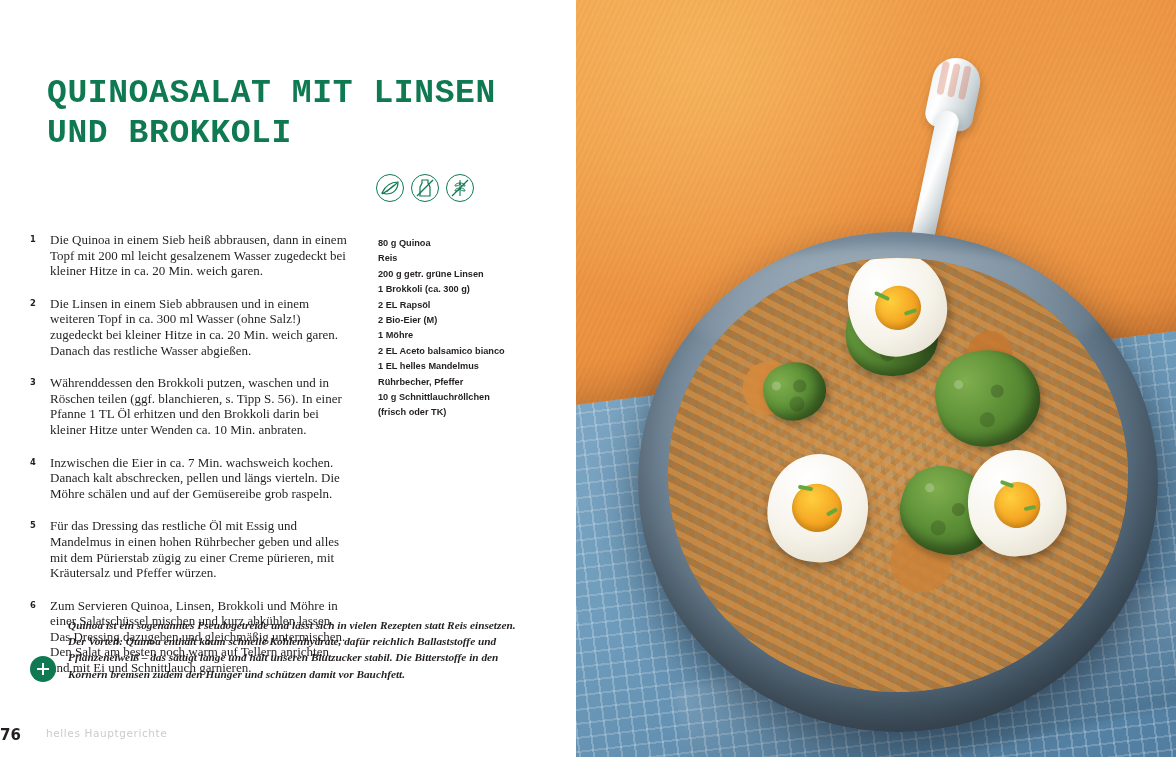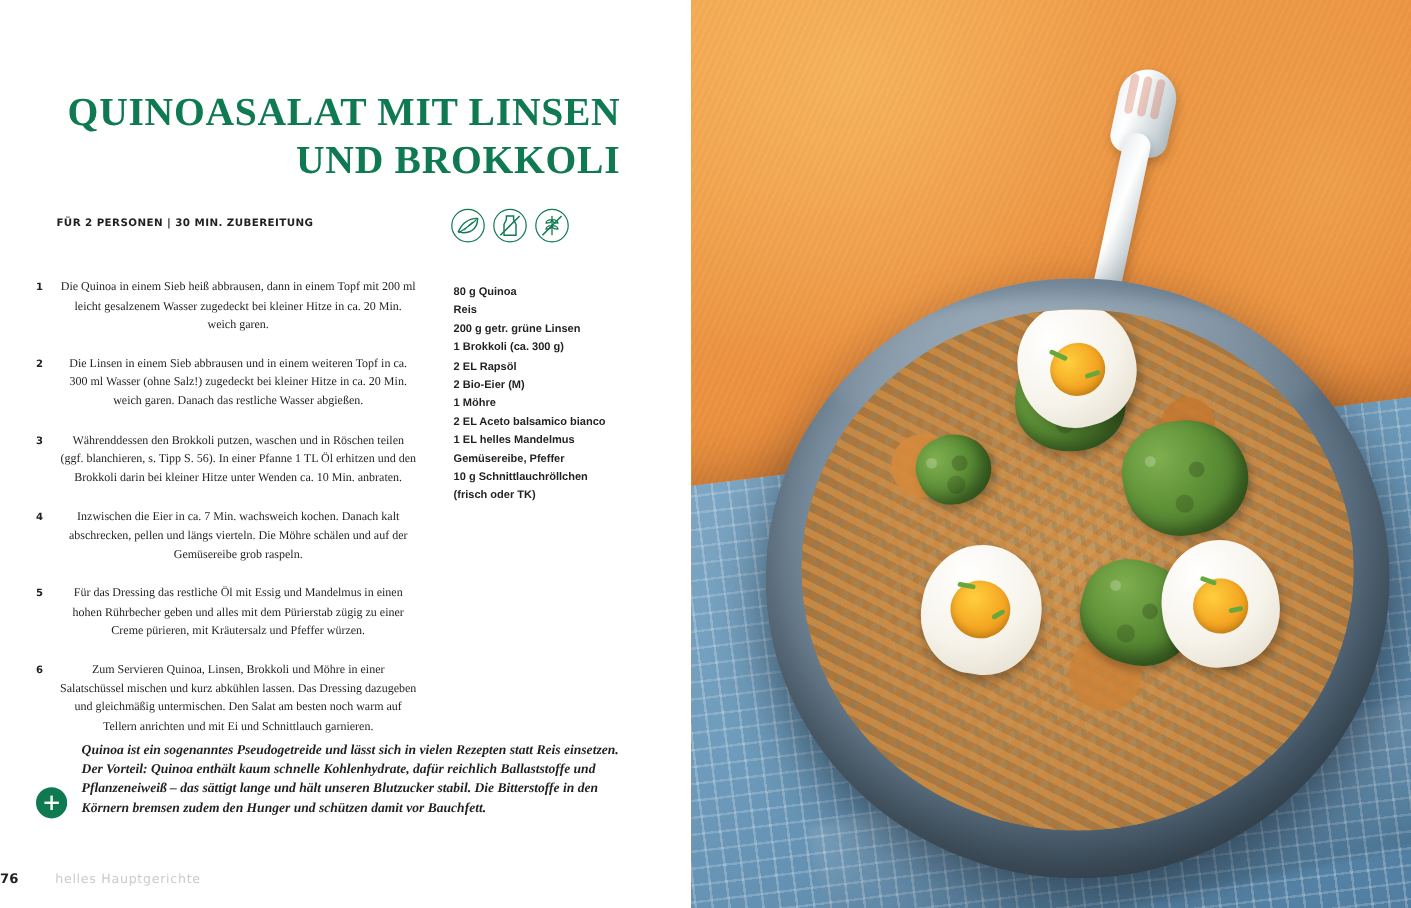--- a/index.html
+++ b/index.html
@@ -26,28 +26,27 @@
     width: 576px;
     height: 757px;
     background: #ffffff;
     box-sizing: border-box;
   }
   .recipe-title {
     position: absolute;
     left: 47px;
     top: 52px;
     width: 470px;
-    font-family: Liberation Serif, serif;
+    font-family: Liberation Mono, monospace;
     font-weight: bold;
     font-size: 33px;
     line-height: 40px;
     letter-spacing: 0.6px;
     color: #0f7a52;
     text-transform: uppercase;
-    text-align: right;
   }
   .meta-block {
     position: absolute;
     left: 47px;
     top: 180px;
     width: 300px;
     font-family: "DejaVu Sans", sans-serif;
     font-weight: bold;
     font-size: 8.6px;
     line-height: 13.5px;
@@ -89,24 +88,24 @@
     font-size: 8.4px;
     line-height: 15.6px;
     color: #231f20;
     text-align: left;
     padding-left: 3px;
     box-sizing: border-box;
   }
   .step-text {
     flex: 1;
     font-family: "Liberation Serif", serif;
-    font-size: 10px;
+    font-size: 13px;
     line-height: 15.6px;
     color: #231f20;
-    text-align: center;
+    text-align: left;
   }
   .ingredients {
     position: absolute;
     left: 378px;
     top: 236px;
     width: 175px;
     font-family: Liberation Sans, sans-serif;
     font-weight: bold;
     font-size: 9.2px;
     line-height: 15.4px;
@@ -156,21 +155,21 @@
     top: 726px;
     width: 576px;
     height: 31px;
   }
   .page-number {
     position: absolute;
     left: 0px;
     top: 0px;
     font-family: "DejaVu Sans", sans-serif;
     font-weight: bold;
-    font-size: 11px;
+    font-size: 15px;
     color: #231f20;
     text-align: center;
   }
   .footer-label {
     position: absolute;
     left: 46px;
     top: 1px;
     font-family: "DejaVu Sans", sans-serif;
     font-size: 10.5px;
     letter-spacing: 0.6px;
@@ -357,21 +356,20 @@
 </head>
 <body>
 
 <div class="page">
 
   <div class="left-page">
 
     <h1 class="recipe-title">Quinoasalat mit Linsen und Brokkoli</h1>
 
     <div class="meta-block">
-      <div>FÜR 2 PERSONEN | 30 MIN. ZUBEREITUNG</div>
     </div>
 
     <div class="icon-row">
       <div class="diet-icon">
         <svg width="26" height="26" viewBox="0 0 26 26">
           <path d="M5 18 C9 9 16 7 21 7 C21 14 17 19 9 19 Z" fill="none" stroke="#0f7a52" stroke-width="1.2"></path>
           <path d="M5 19 C10 16 16 12 20 8" fill="none" stroke="#0f7a52" stroke-width="1.1"></path>
           <path d="M10 17 C12 14 14 12 17 10" fill="none" stroke="#0f7a52" stroke-width="0.8"></path>
         </svg>
       </div>
@@ -421,21 +419,21 @@
     <div class="ingredients">
       <div>80 g Quinoa</div>
       <div>Reis</div>
       <div>200 g getr. grüne Linsen</div>
       <div>1 Brokkoli (ca. 300 g)</div>
       <div>2 EL Rapsöl</div>
       <div>2 Bio-Eier (M)</div>
       <div>1 Möhre</div>
       <div>2 EL Aceto balsamico bianco</div>
       <div>1 EL helles Mandelmus</div>
-      <div>Gemüsereibe, Pfeffer</div>
+      <div>Rührbecher, Pfeffer</div>
       <div>10 g Schnittlauchröllchen</div>
       <div>(frisch oder TK)</div>
     </div>
 
     <div class="tip-box">
       <div class="tip-badge"></div>
       <div class="tip-text">Quinoa ist ein sogenanntes Pseudogetreide und lässt sich in vielen Rezepten statt Reis einsetzen. Der Vorteil: Quinoa enthält kaum schnelle Kohlenhydrate, dafür reichlich Ballaststoffe und Pflanzeneiweiß – das sättigt lange und hält unseren Blutzucker stabil. Die Bitterstoffe in den Körnern bremsen zudem den Hunger und schützen damit vor Bauchfett.</div>
     </div>
 
     <div class="footer">

